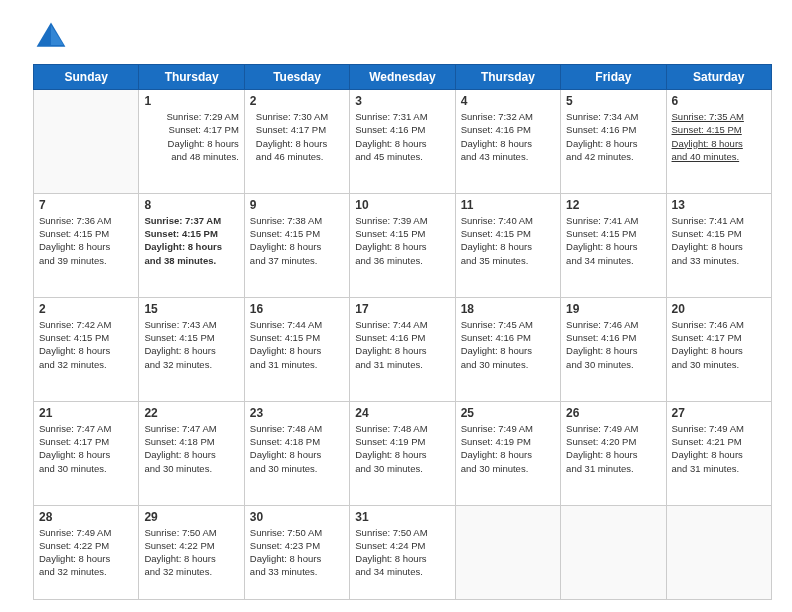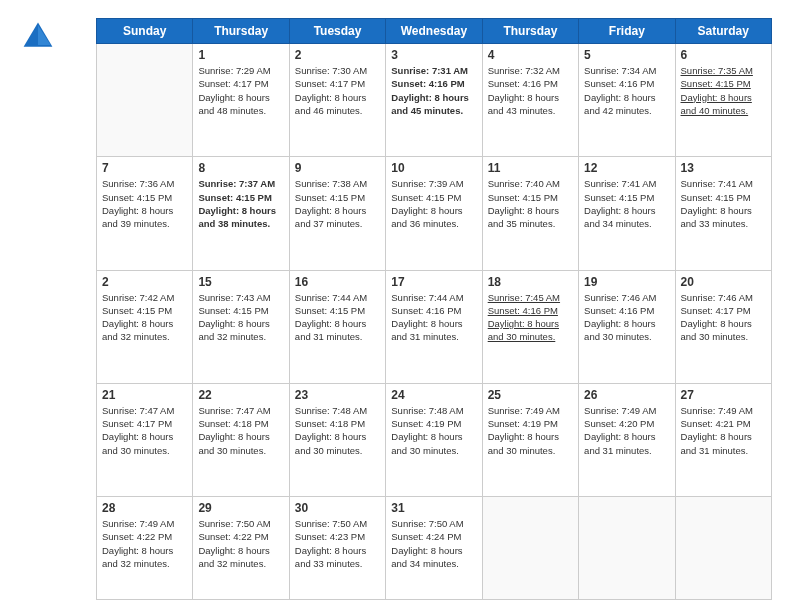--- a/index.html
+++ b/index.html
@@ -7,23 +7,23 @@
       width: 792px;
       height: 612px;
       background: #fff;
       font-family: Arial, sans-serif;
       font-size: 11px;
       color: #333;
     }
     .page {
       width: 792px;
       height: 612px;
-      padding: 18px 20px 12px 20px;
+      padding: 18px 20px 12px 33px;
       display: flex;
-      gap: 36px;
+      flex-direction: column;
     }
     .header {
       display: flex;
       justify-content: space-between;
       align-items: flex-start;
       margin-bottom: 10px;
     }
     .logo {
       display: flex;
       align-items: center;
@@ -128,35 +128,35 @@
           <th>Thursday</th>
           <th>Friday</th>
           <th>Saturday</th>
         </tr>
     </thead>
     <tbody id="calendar-body">
     <tr>
           <td class="cell-empty"></td>
           <td>
             <div class="day-num">1</div>
-            <div class="cell-info" style="white-space: pre-line;">Sunrise: 7:29 AM
+            <div class="cell-info" style="white-space: pre-line; text-align: right;">Sunrise: 7:29 AM
 Sunset: 4:17 PM
 Daylight: 8 hours
 and 48 minutes.</div>
           </td>
           <td>
             <div class="day-num">2</div>
-            <div class="cell-info" style="white-space: pre-line;">Sunrise: 7:30 AM
+            <div class="cell-info" style="white-space: pre-line; margin-left: 6px;">Sunrise: 7:30 AM
 Sunset: 4:17 PM
 Daylight: 8 hours
 and 46 minutes.</div>
           </td>
           <td>
             <div class="day-num">3</div>
-            <div class="cell-info" style="white-space: pre-line; font-weight: bold;">Sunrise: 7:31 AM
+            <div class="cell-info" style="white-space: pre-line;">Sunrise: 7:31 AM
 Sunset: 4:16 PM
 Daylight: 8 hours
 and 45 minutes.</div>
           </td>
           <td>
             <div class="day-num">4</div>
             <div class="cell-info" style="white-space: pre-line;">Sunrise: 7:32 AM
 Sunset: 4:16 PM
 Daylight: 8 hours
 and 43 minutes.</div>
@@ -251,21 +251,21 @@
           </td>
           <td>
             <div class="day-num">17</div>
             <div class="cell-info" style="white-space: pre-line;">Sunrise: 7:44 AM
 Sunset: 4:16 PM
 Daylight: 8 hours
 and 31 minutes.</div>
           </td>
           <td>
             <div class="day-num">18</div>
-            <div class="cell-info" style="white-space: pre-line; text-decoration: underline;">Sunrise: 7:45 AM
+            <div class="cell-info" style="white-space: pre-line;">Sunrise: 7:45 AM
 Sunset: 4:16 PM
 Daylight: 8 hours
 and 30 minutes.</div>
           </td>
           <td>
             <div class="day-num">19</div>
             <div class="cell-info" style="white-space: pre-line;">Sunrise: 7:46 AM
 Sunset: 4:16 PM
 Daylight: 8 hours
 and 30 minutes.</div>

